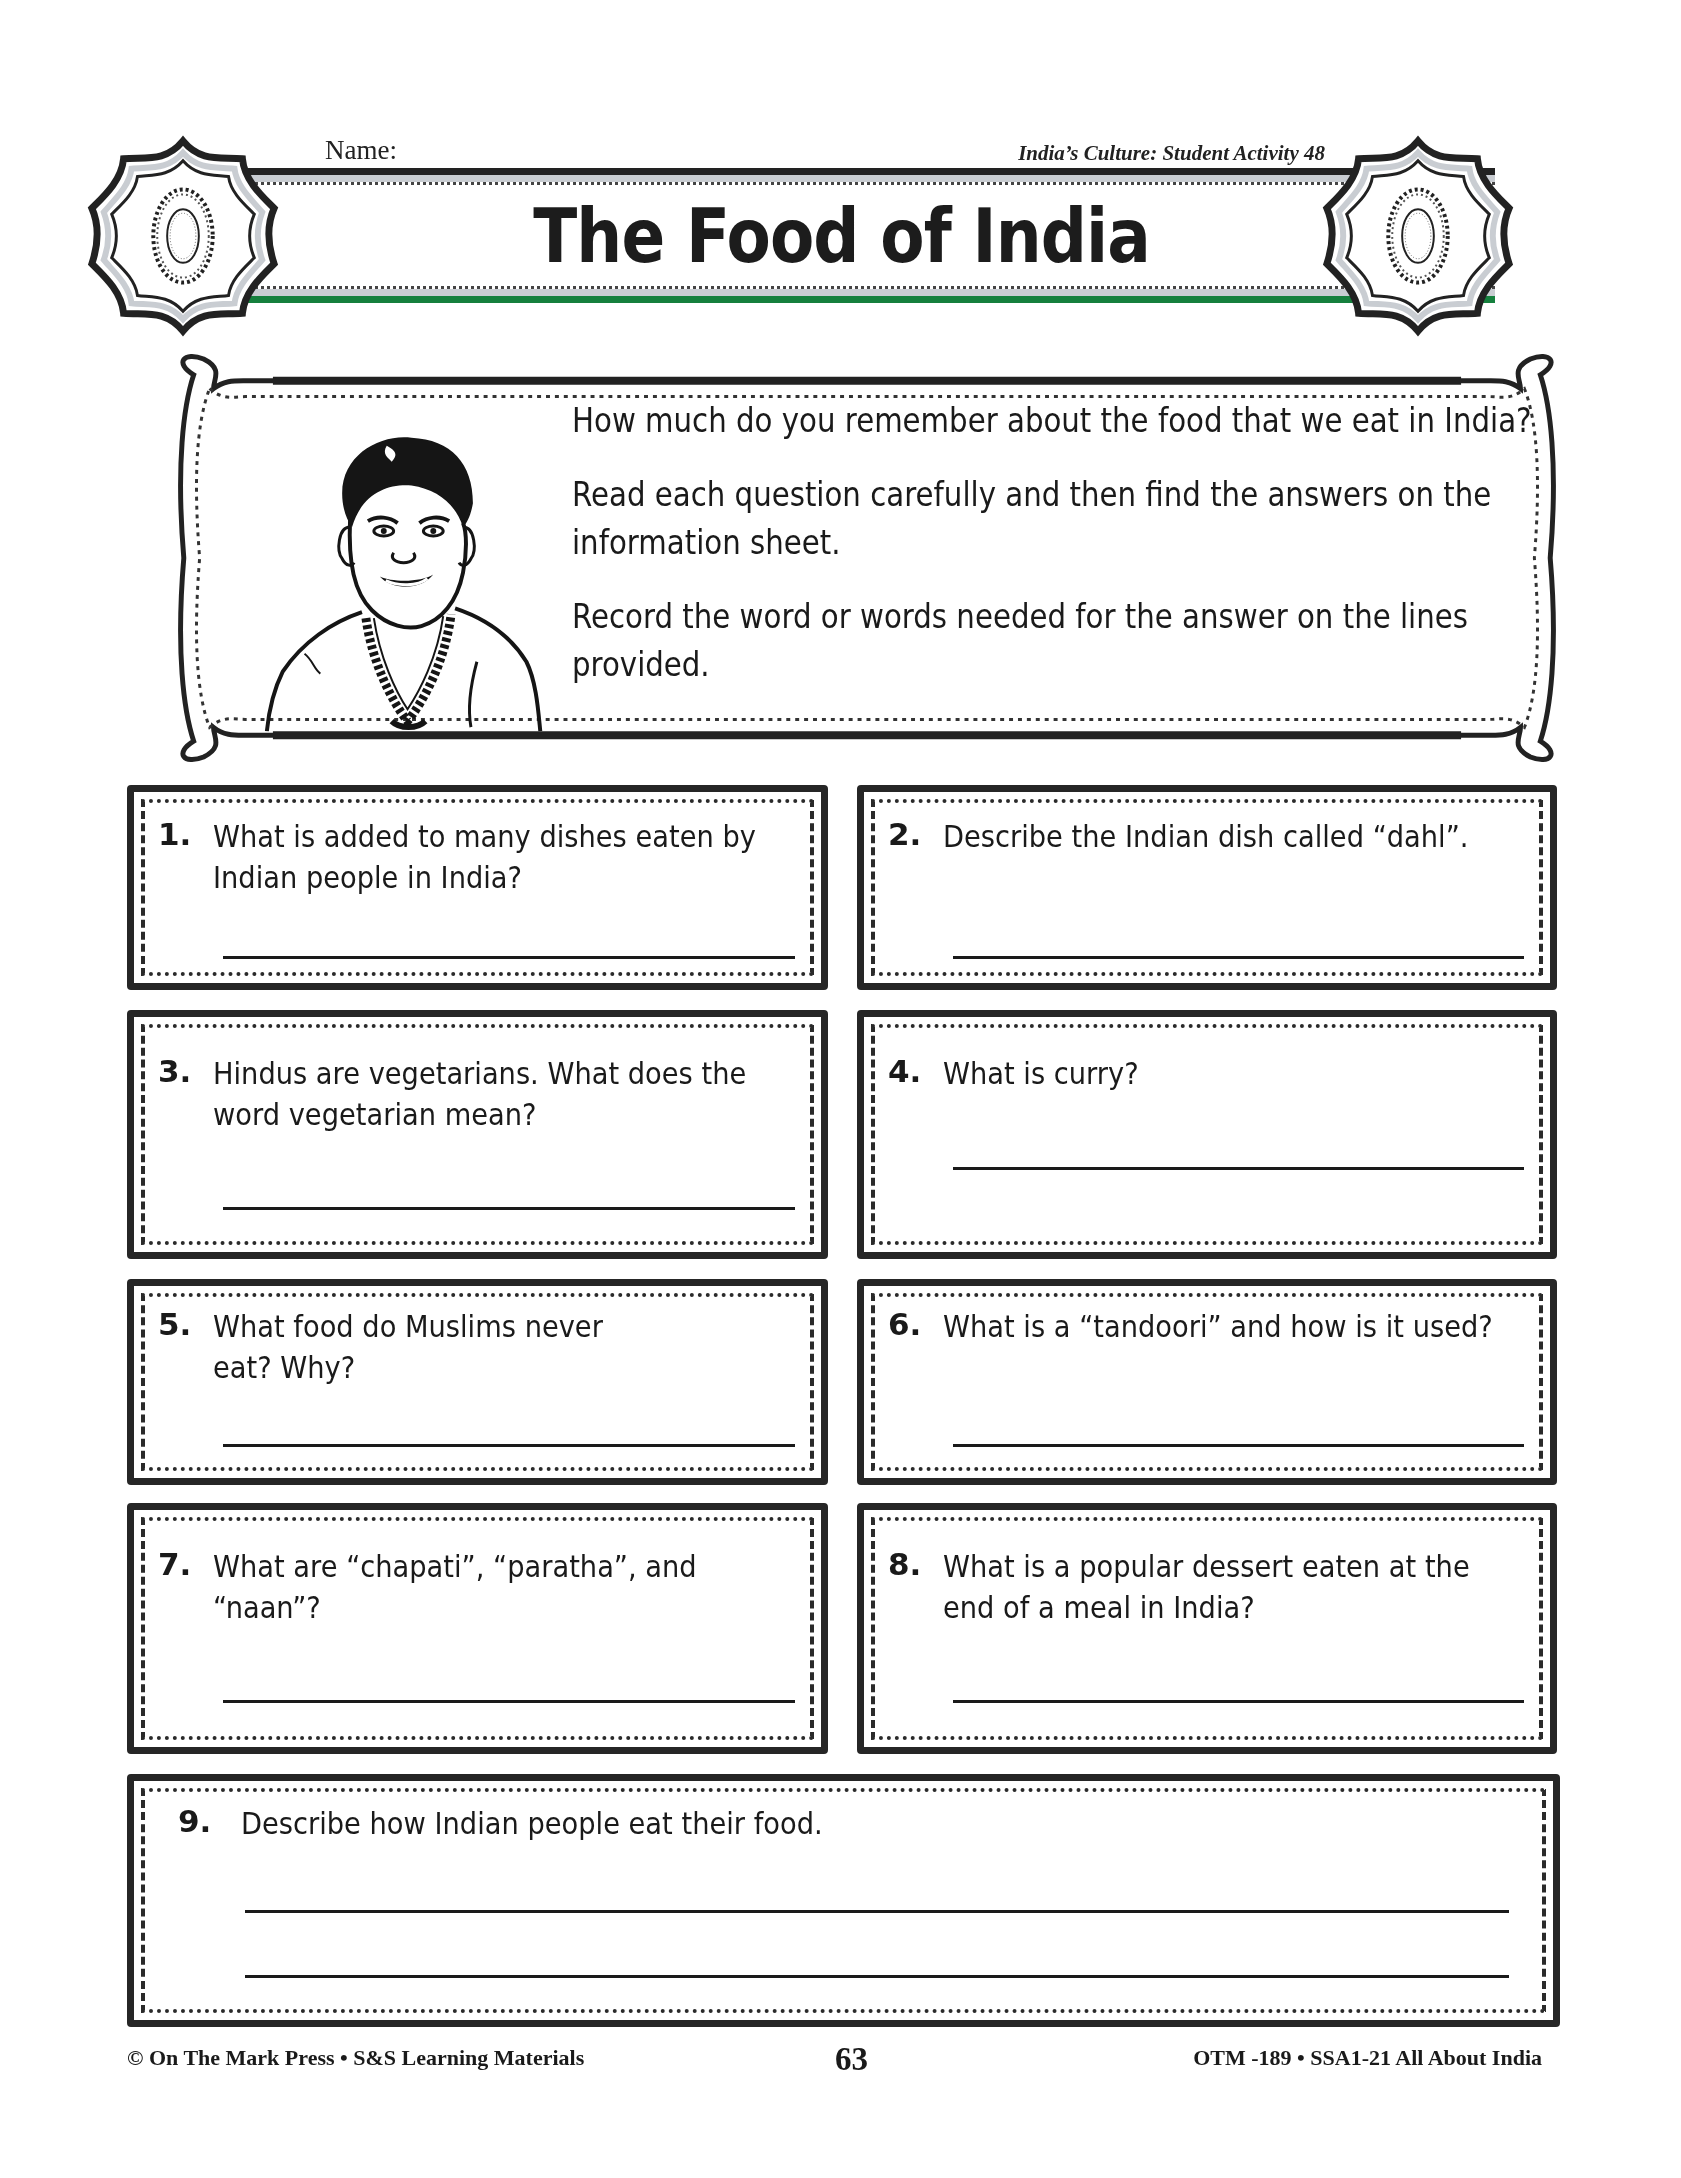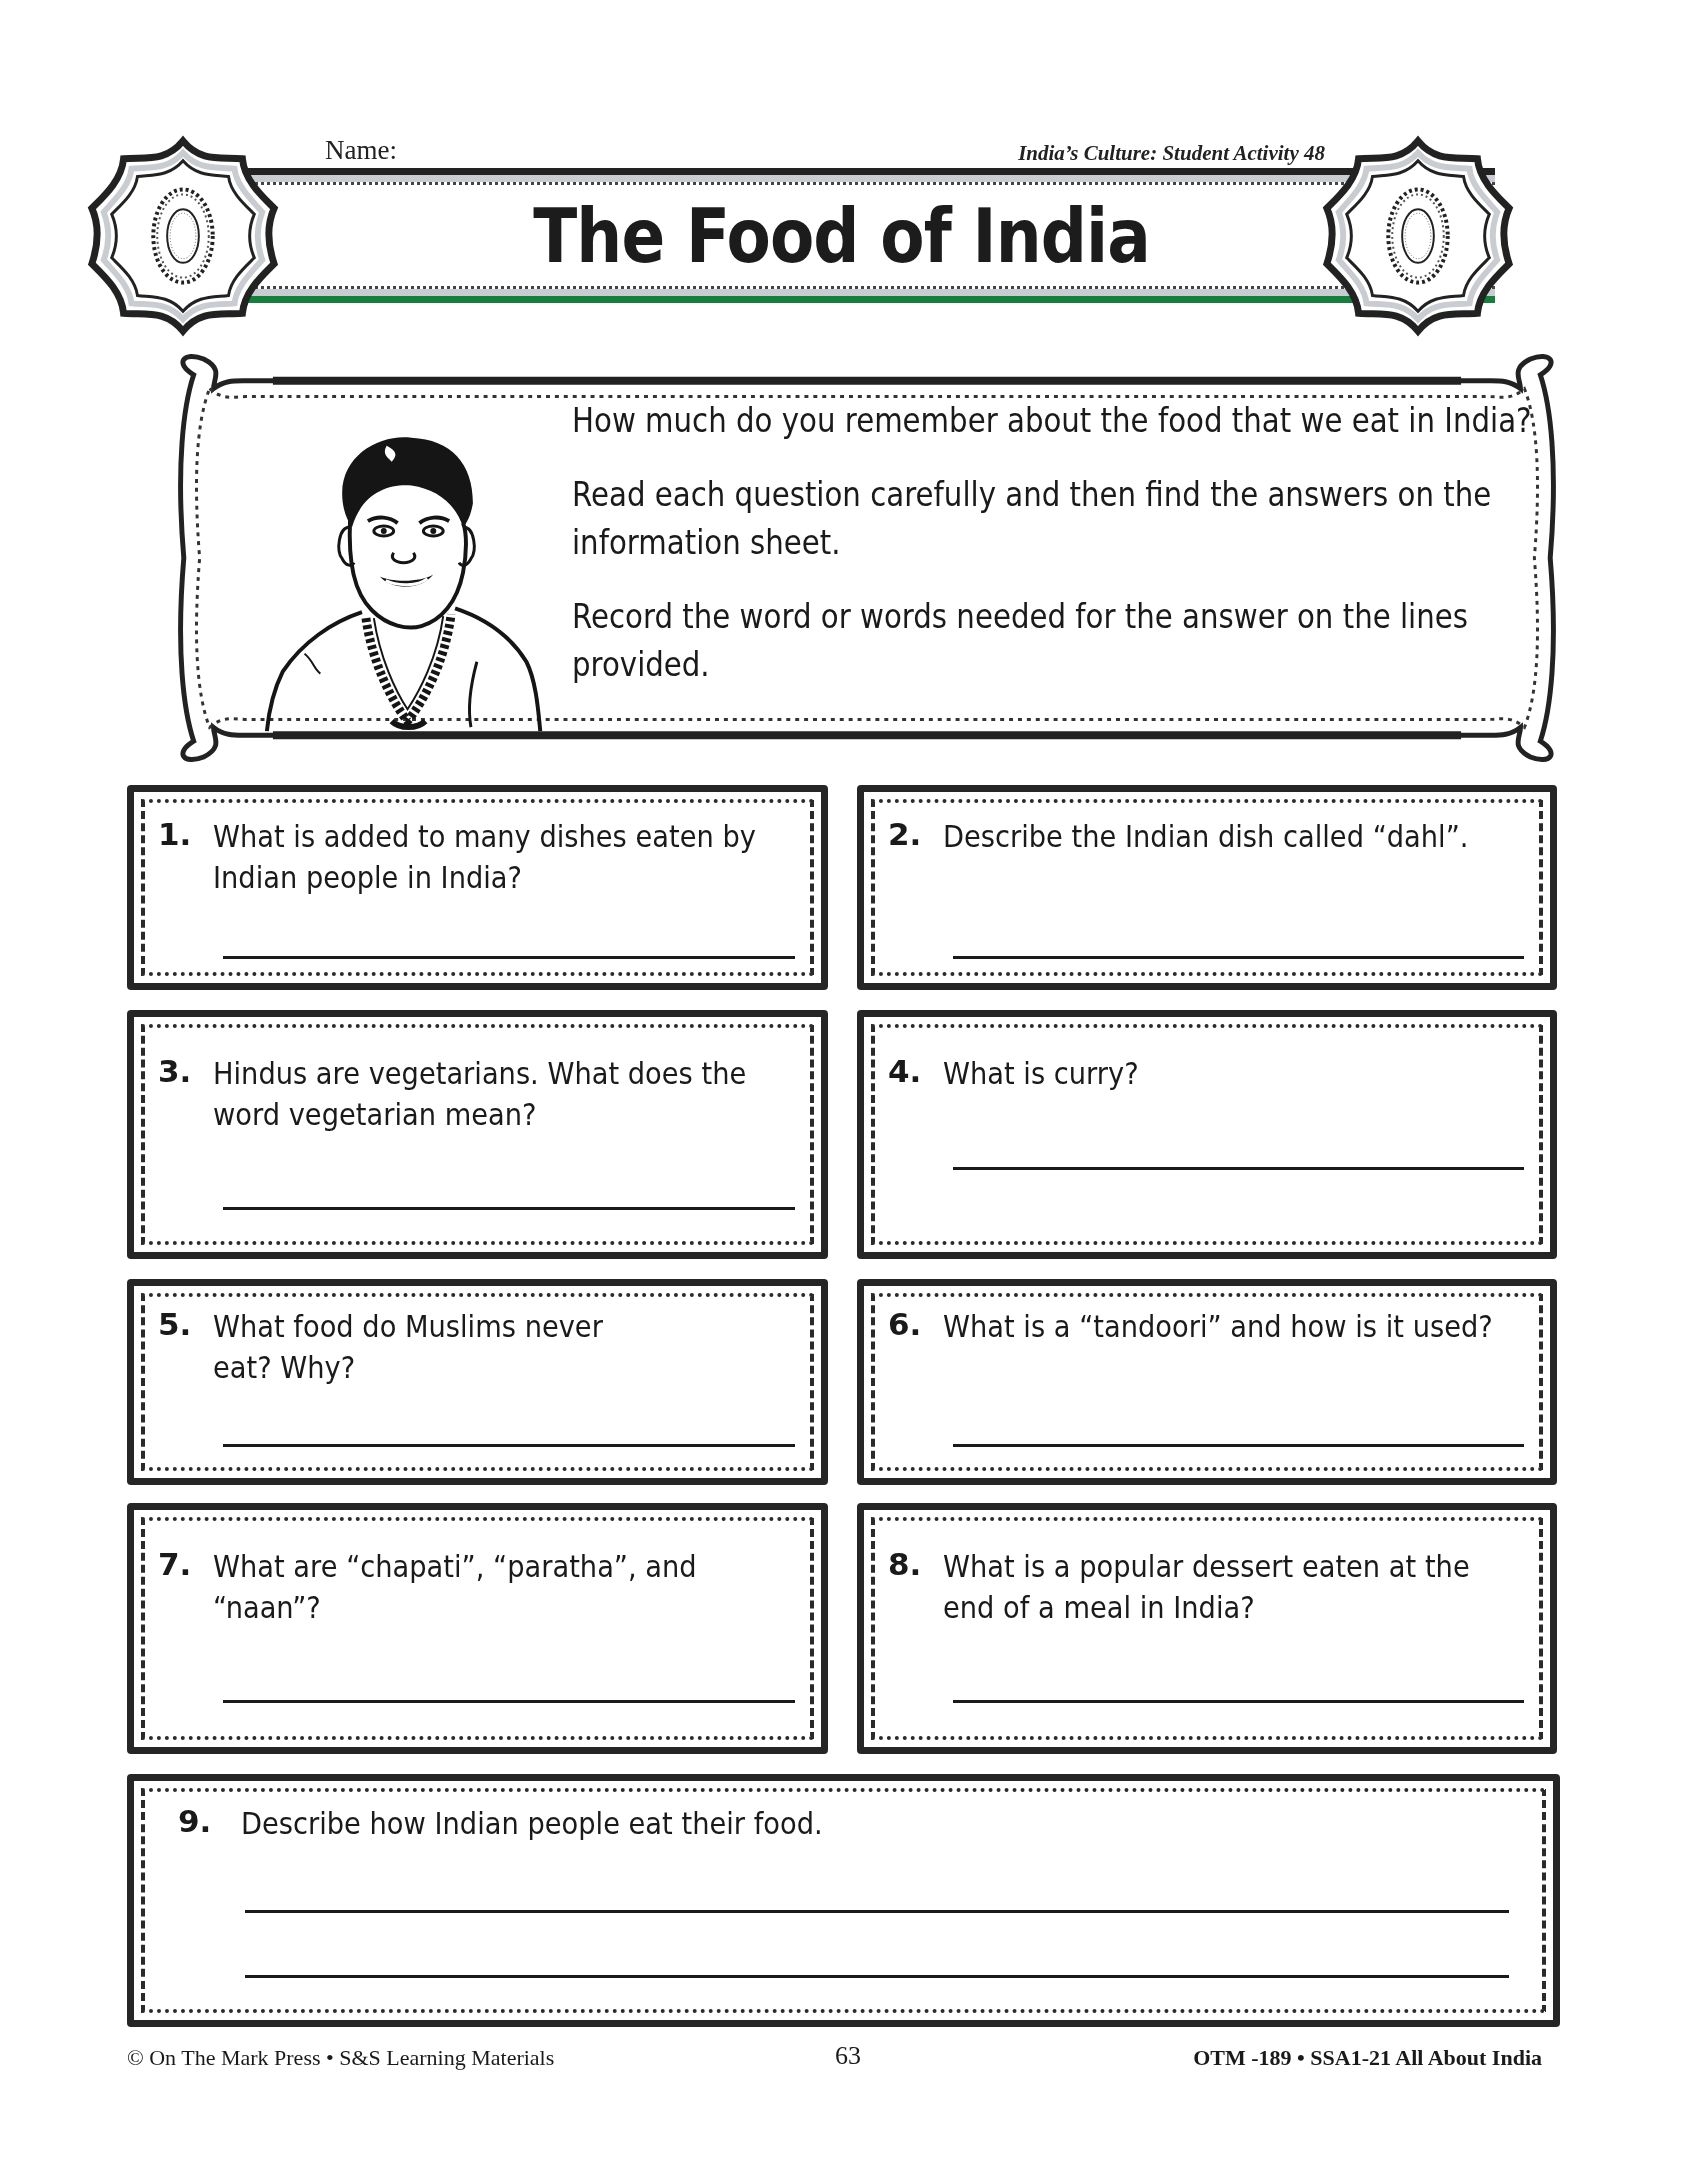--- a/index.html
+++ b/index.html
@@ -70,22 +70,22 @@
   }
   .answer-line {
     position: absolute; left: 89px; right: 26px; height: 3px; background: #1a1a1a;
   }
 
   
   .footer {
     position: absolute; top: 2045px; font-family: "Liberation Serif", serif;
     font-size: 22px; color: #1a1a1a;
   }
-  .footer.left { left: 127px; font-weight: normal; }
-  .footer.center { left: 835px; font-size: 26px; top: 2041px; }
+  .footer.left { left: 127px; font-weight: bold; }
+  .footer.center { left: 835px; font-size: 33px; top: 2041px; font-weight: bold; }
   .footer.right { right: 139px; font-weight: bold; }
 </style>
 </head>
 <body>
 
 <div>
   <span class="name-label">Name:</span>
   <span class="activity-label">India’s Culture:  Student Activity 48</span>
 
   <div class="banner">

